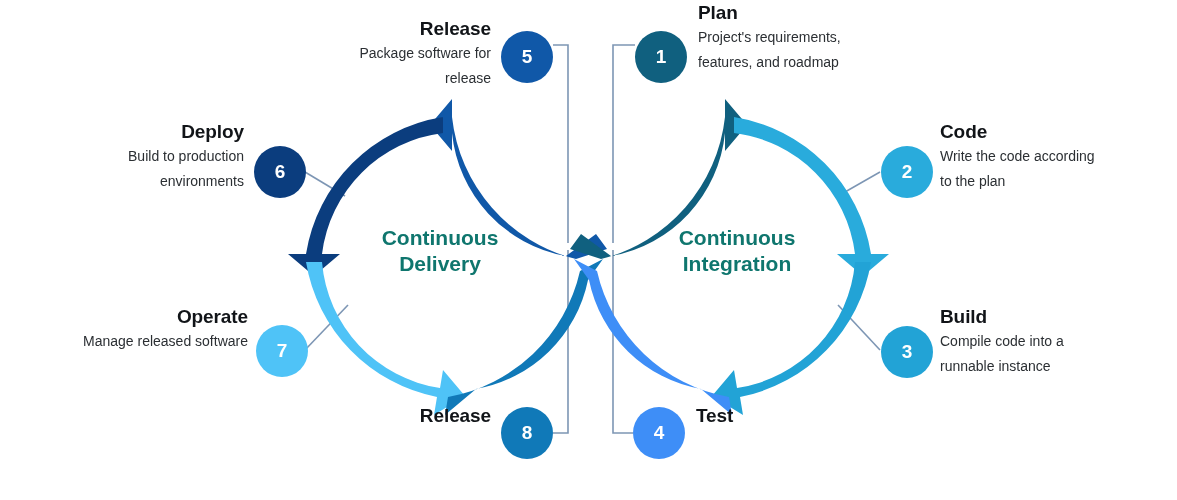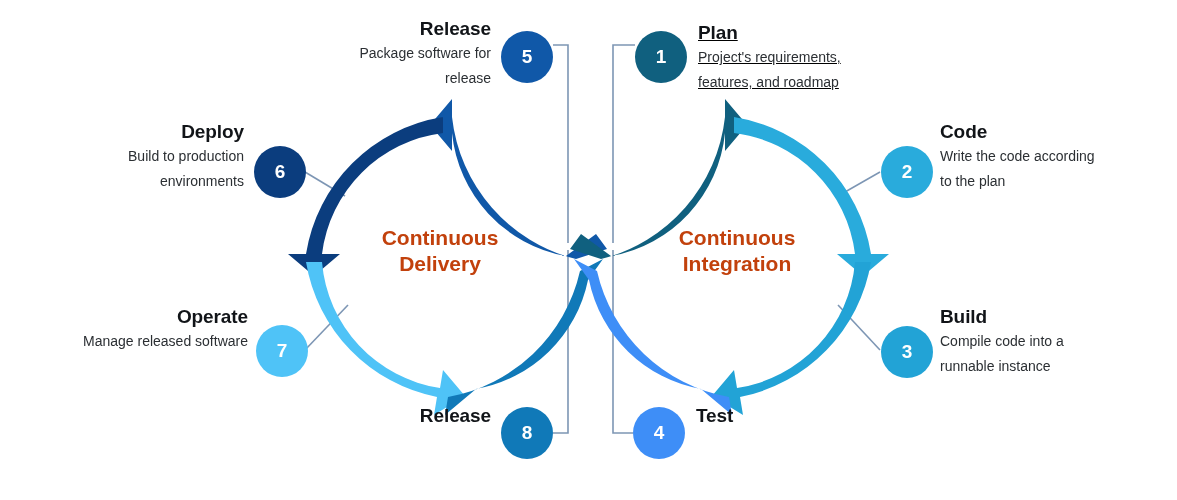--- a/index.html
+++ b/index.html
@@ -25,21 +25,21 @@
   .align-left{text-align:left;}
 
   .badge{
     position:absolute;border-radius:50%;
     display:flex;align-items:center;justify-content:center;
     color:#ffffff;font-size:19px;font-weight:bold;
     width:52px;height:52px;
   }
 
   .loop-label{
-    position:absolute;font-size:21px;font-weight:bold;color:#c2410c;
+    position:absolute;font-size:21px;font-weight:bold;color:#0f766e;
     line-height:26px;text-align:center;white-space:nowrap;
   }
 </style>
 </head>
 <body>
 
 <div id="stage">
 
   <svg class="loop" viewBox="0 0 1177 500">
 
@@ -191,21 +191,21 @@
   </div>
 
   <div class="callout align-right" style="left:241px;top:17px;width:250px;">
     <div class="c-title">Release</div>
     <div class="c-desc">
       <div>Package software for</div>
       <div>release</div>
     </div>
   </div>
 
-  <div class="callout align-left" style="left:698px;top:21px;width:300px;text-decoration:underline;">
+  <div class="callout align-left" style="left:698px;top:1px;width:300px;">
     <div class="c-title">Plan</div>
     <div class="c-desc">
       <div>Project's requirements,</div>
       <div>features, and roadmap</div>
     </div>
   </div>
 
   <div class="callout align-right" style="left:4px;top:120px;width:240px;">
     <div class="c-title">Deploy</div>
     <div class="c-desc">

